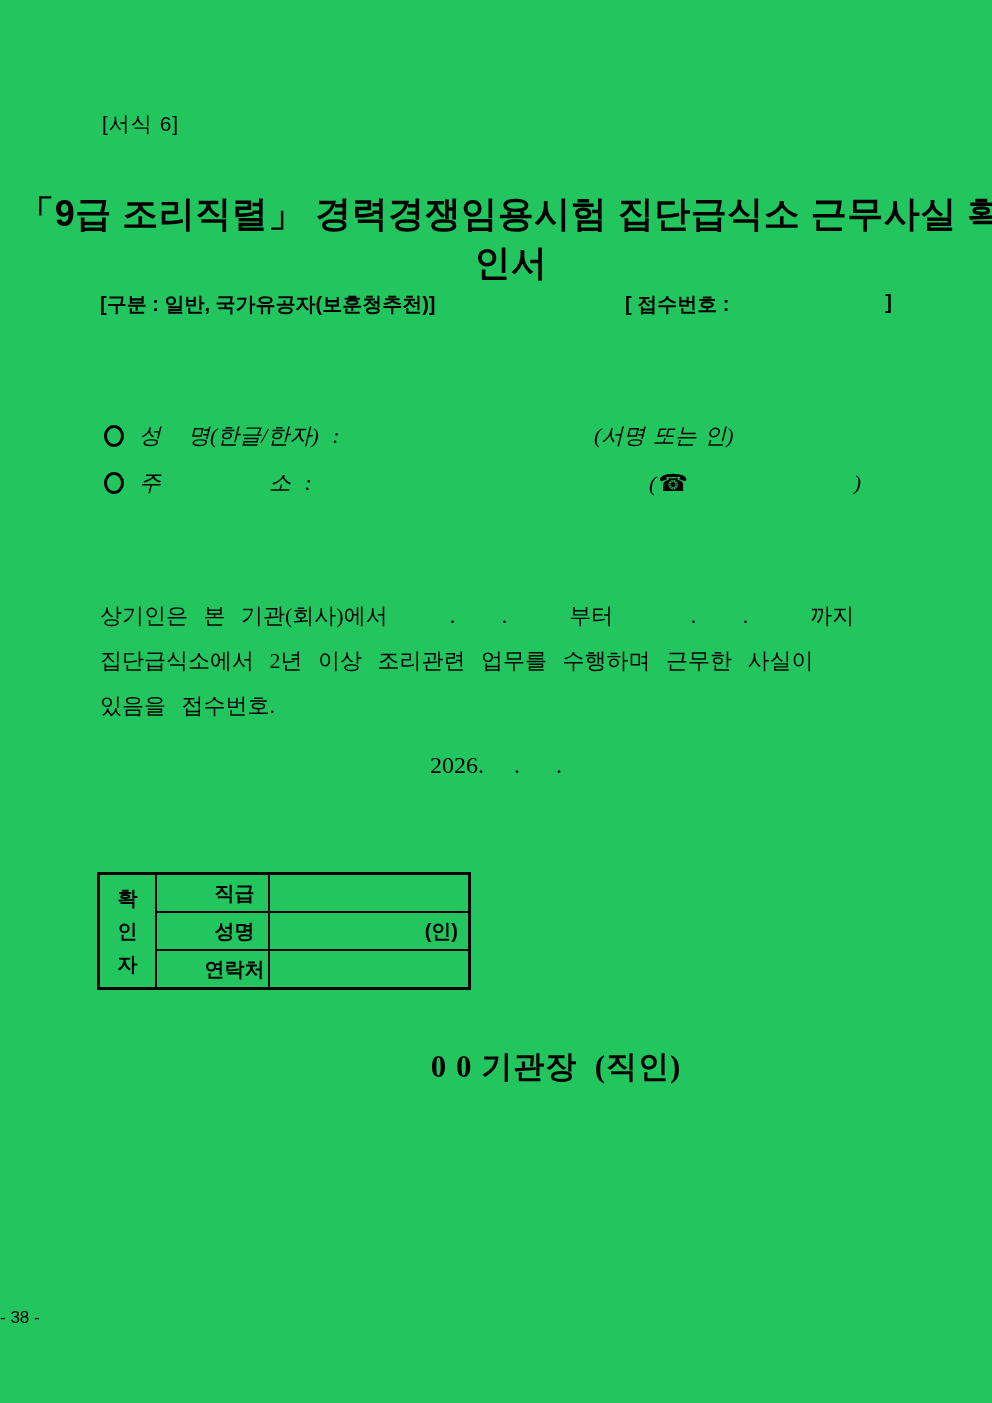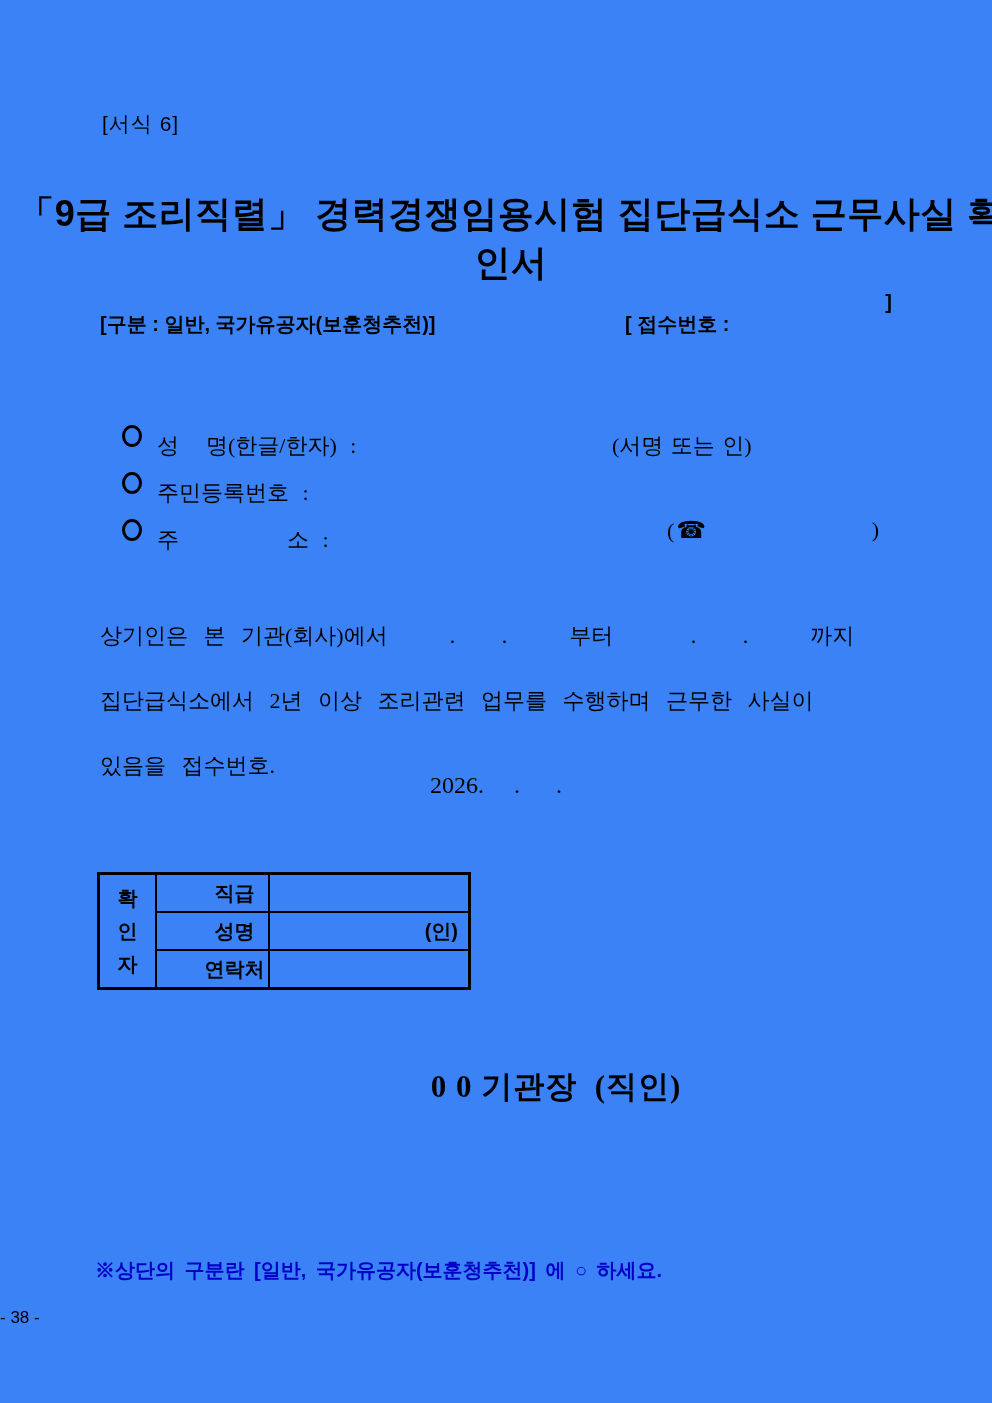--- a/index.html
+++ b/index.html
@@ -4,26 +4,26 @@
 <style>
   html, body {
     margin: 0;
     padding: 0;
     background: #ffffff;
   }
   .page {
     position: relative;
     width: 992px;
     height: 1403px;
-    background: #3b82f6;
+    background: #22c55e;
     color: #000000;
     font-family: "Liberation Serif", serif;
     overflow: hidden;
   }
-  .pre { white-space: pre-wrap; margin-top: 20px; }
+  .pre { white-space: pre-wrap; }
 
   .form-label {
     position: absolute;
     left: 102px;
     top: 110px;
     font-family: "Liberation Sans", sans-serif;
     font-size: 21px;
     letter-spacing: 1px;
   }
   .doc-title {
@@ -49,23 +49,24 @@
     font-weight: bold;
   }
   .receipt-group {
     display: flex;
     justify-content: space-between;
     width: 267px;
   }
 
   .bullet-block {
     position: absolute;
-    left: 122px;
+    left: 104px;
     right: 100px;
     top: 412px;
+    font-style: italic;
   }
   .bullet-row {
     position: relative;
     height: 47px;
     display: flex;
     align-items: center;
     font-size: 22px;
     word-spacing: 8px;
   }
   .bullet-circle {
@@ -194,24 +195,20 @@
       <span class="pre">[ 접수번호 :</span>
       <span>]</span>
     </span>
   </div>
 
   <div class="bullet-block">
     <div class="bullet-row">
       <span class="bullet-circle"></span>
       <span class="pre">성  명(한글/한자) :</span>
       <span class="bullet-note pre">(서명 또는 인)</span>
-    </div>
-    <div class="bullet-row">
-      <span class="bullet-circle"></span>
-      <span class="pre">주민등록번호 :</span>
     </div>
     <div class="bullet-row">
       <span class="bullet-circle"></span>
       <span class="pre">주        소 :</span>
       <span class="phone-group">
         <span><span>(</span><span class="phone-glyph">☎</span></span>
         <span>)</span>
       </span>
     </div>
   </div>
@@ -241,17 +238,16 @@
     </tr>
     <tr>
       <td class="label-cell">연락처</td>
       <td class="value-cell"></td>
     </tr>
   </tbody>
     </table>
 
   <div class="signature-line pre">0 0 기관장  (직인)</div>
 
-  <div class="note-line pre">※상단의 구분란 [일반, 국가유공자(보훈청추천)] 에 ○ 하세요.</div>
 
   <div class="page-footer">- 38 -</div>
 
 </div>
 
 </body></html>

